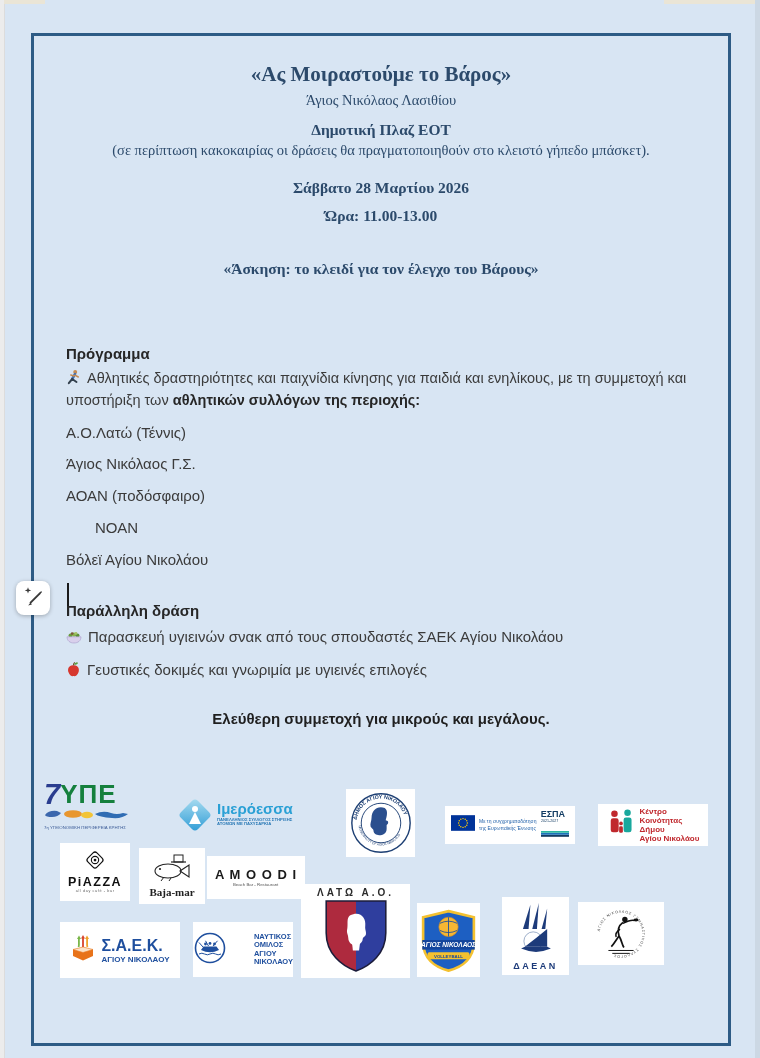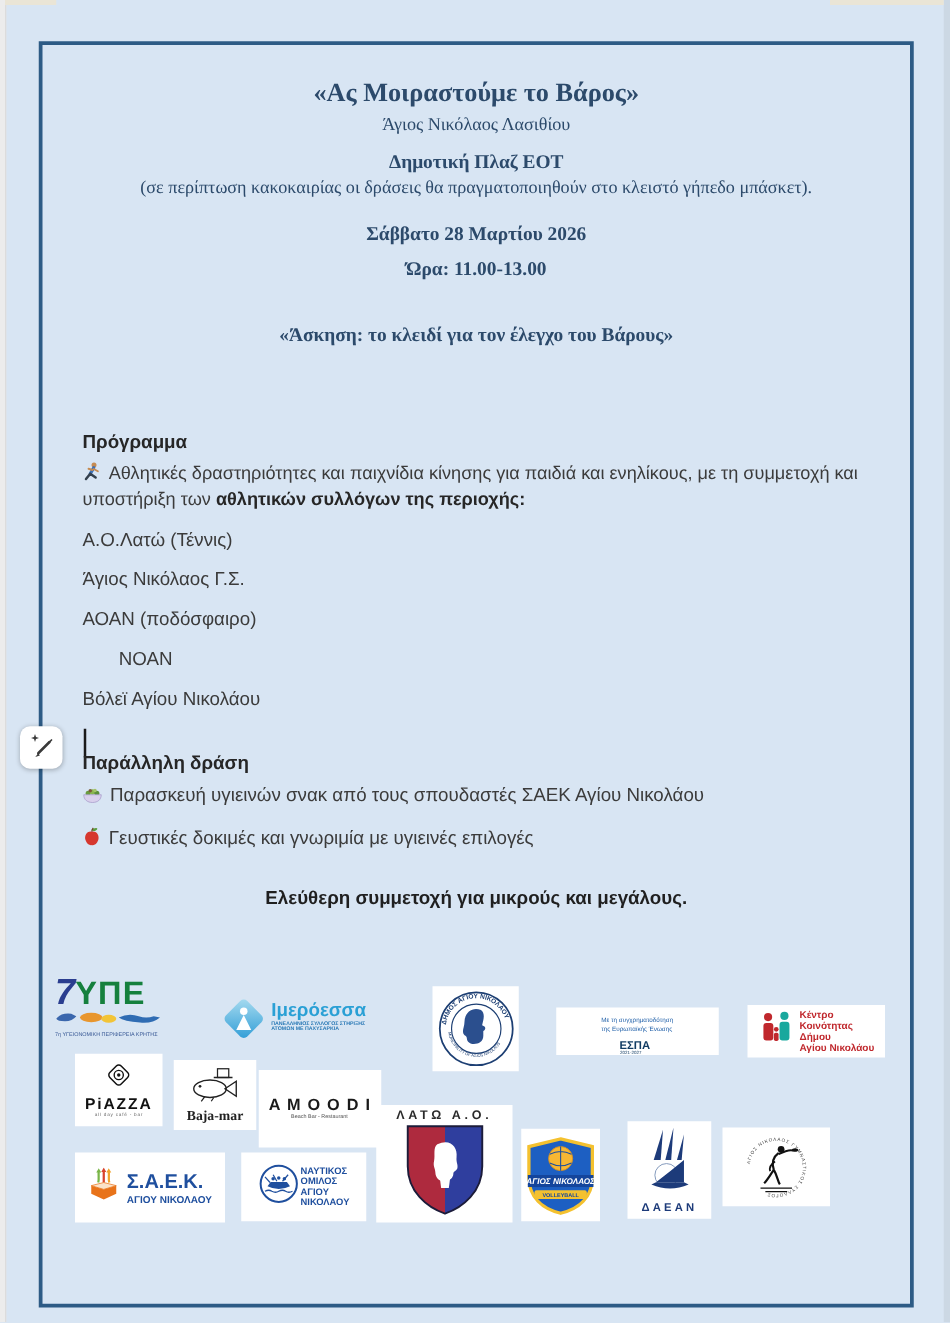--- a/index.html
+++ b/index.html
@@ -144,21 +144,21 @@
       <text font-size="5.6" fill="#1d3f73" font-weight="bold" font-family="Liberation Sans, sans-serif">
         <textPath href="#sealTop" startOffset="4%">ΔΗΜΟΣ ΑΓΙΟΥ ΝΙΚΟΛΑΟΥ</textPath>
       </text>
       <text font-size="3.4" fill="#1d3f73" font-family="Liberation Sans, sans-serif">
         <textPath href="#sealBottom" startOffset="4%">MUNICIPALITY OF AGIOS NIKOLAOS</textPath>
       </text>
       <path d="M38,18 c-8,-3 -14,3 -14,10 c0,4 -2,7 -1,10 c1,2 3,2 3,4 c0,3 3,5 6,5 c4,0 8,-2 8,-7 l0,-4 c2,-1 2,-3 1,-4 l-2,-1 c1,-4 3,-10 -1,-13 z" fill="#2b4f8e"></path>
     </svg>
   </div>
 
-  <div class="white-box row" style="left:445px;top:806px;width:130px;height:38px;gap:4px;padding:0 3px;box-sizing:border-box;flex-direction:column;">
+  <div class="white-box row" style="left:445px;top:806px;width:130px;height:38px;gap:4px;padding:0 3px;box-sizing:border-box;">
     <span><svg width="24" height="16" viewBox="0 0 23 15">
       <rect width="23" height="15" fill="#003399"></rect>
       <g fill="#ffcc00">
         <circle cx="15.7" cy="7.5" r="0.7"></circle>
             <circle cx="15.1" cy="9.6" r="0.7"></circle>
             <circle cx="13.6" cy="11.1" r="0.7"></circle>
         <circle cx="11.5" cy="11.7" r="0.7"></circle>
             <circle cx="9.4" cy="11.1" r="0.7"></circle>
             <circle cx="7.9" cy="9.6" r="0.7"></circle>
         <circle cx="7.3" cy="7.5" r="0.7"></circle>
@@ -216,21 +216,21 @@
       <rect x="25" y="1" width="9" height="7" fill="none" stroke="#222" stroke-width="1"></rect>
       <path d="M22,8 H37" stroke="#222" stroke-width="1.2"></path>
       <ellipse cx="19" cy="17" rx="13" ry="7" fill="none" stroke="#222" stroke-width="1.1"></ellipse>
       <path d="M31,17 L40,11 L40,23 Z" fill="none" stroke="#222" stroke-width="1.1"></path>
       <circle cx="11" cy="15" r="1.1" fill="#222"></circle>
       <path d="M15,23 l-3,4 M22,24 l-2,3" stroke="#222" stroke-width="1"></path>
     </svg></span>
     <span class="serif" style="font-size:11px;font-weight:bold;color:#222;">Baja-mar</span>
   </div>
 
-  <div class="white-box col" style="left:207px;top:856px;width:98px;height:62px;">
+  <div class="white-box col" style="left:207px;top:856px;width:98px;height:43px;">
     <span class="bold" style="font-size:13px;letter-spacing:1px;color:#1a1a1a;">A M O O D I</span>
     <span class="tiny" style="font-size:7px;color:#555;transform:scale(.62);transform-origin:center top;">Beach Bar - Restaurant</span>
   </div>
 
   <div class="white-box row" style="left:60px;top:922px;width:120px;height:56px;gap:5px;">
     <span><svg width="26" height="27" viewBox="0 0 26 27">
       <polygon points="9,0.5 7,4 11,4" fill="#7ab648"></polygon>
           <path d="M8.6,12 C9.4,9 8.6,6 9,3.6" stroke="#7ab648" stroke-width="1.8" fill="none"></path>
       <polygon points="13,0 11,3.5 15,3.5" fill="#d8432c"></polygon>
           <path d="M13,12 V3" stroke="#d8432c" stroke-width="1.8" fill="none"></path>
@@ -238,21 +238,21 @@
           <path d="M17.4,12 C16.6,9 17.4,6 17,3.6" stroke="#f0a229" stroke-width="1.8" fill="none"></path>
       <path d="M3,14.5 L13,12 L23,14.5 L13,17.5 Z" fill="#fbe3c9" stroke="#e8731a" stroke-width="0.6"></path>
       <path d="M3,14.5 L13,17.5 L23,14.5 L23,21 L13,25.5 L3,21 Z" fill="#e8731a"></path>
     </svg></span>
     <div class="col" style="align-items:flex-start;">
       <span class="bold" style="font-size:16px;color:#1f4f9e;">Σ.Α.Ε.Κ.</span>
       <span class="bold tiny" style="font-size:8px;color:#1f4f9e;">ΑΓΙΟΥ ΝΙΚΟΛΑΟΥ</span>
     </div>
   </div>
 
-  <div class="white-box row" style="left:193px;top:922px;width:100px;height:55px;gap:0;">
+  <div class="white-box row" style="left:193px;top:922px;width:100px;height:55px;gap:0;justify-content:space-between;">
     <span><svg width="34" height="34" viewBox="0 0 34 34">
       <circle cx="17" cy="17" r="14.5" fill="#ffffff" stroke="#1f4f9e" stroke-width="1.6"></circle>
       <path d="M8,19 Q17,23.5 26,19 L23.5,15.5 H10.5 Z" fill="#1f4f9e"></path>
       <circle cx="12.5" cy="13" r="1.4" fill="#1f4f9e"></circle>
           <circle cx="17" cy="12.4" r="1.4" fill="#1f4f9e"></circle>
           <circle cx="21.5" cy="13" r="1.4" fill="#1f4f9e"></circle>
       <path d="M10,16 L6,11.5 M15.5,15 L12.5,9.8 M20,15 L24.5,9.8" stroke="#1f4f9e" stroke-width="1"></path>
       <path d="M6,23 q3,-1.6 5.5,0 q3,1.6 5.5,0 q3,-1.6 5.5,0 q2.5,1.6 5.5,0" stroke="#1f4f9e" stroke-width="1" fill="none"></path>
     </svg></span>
     <div class="col" style="align-items:flex-start;line-height:8.5px;">

